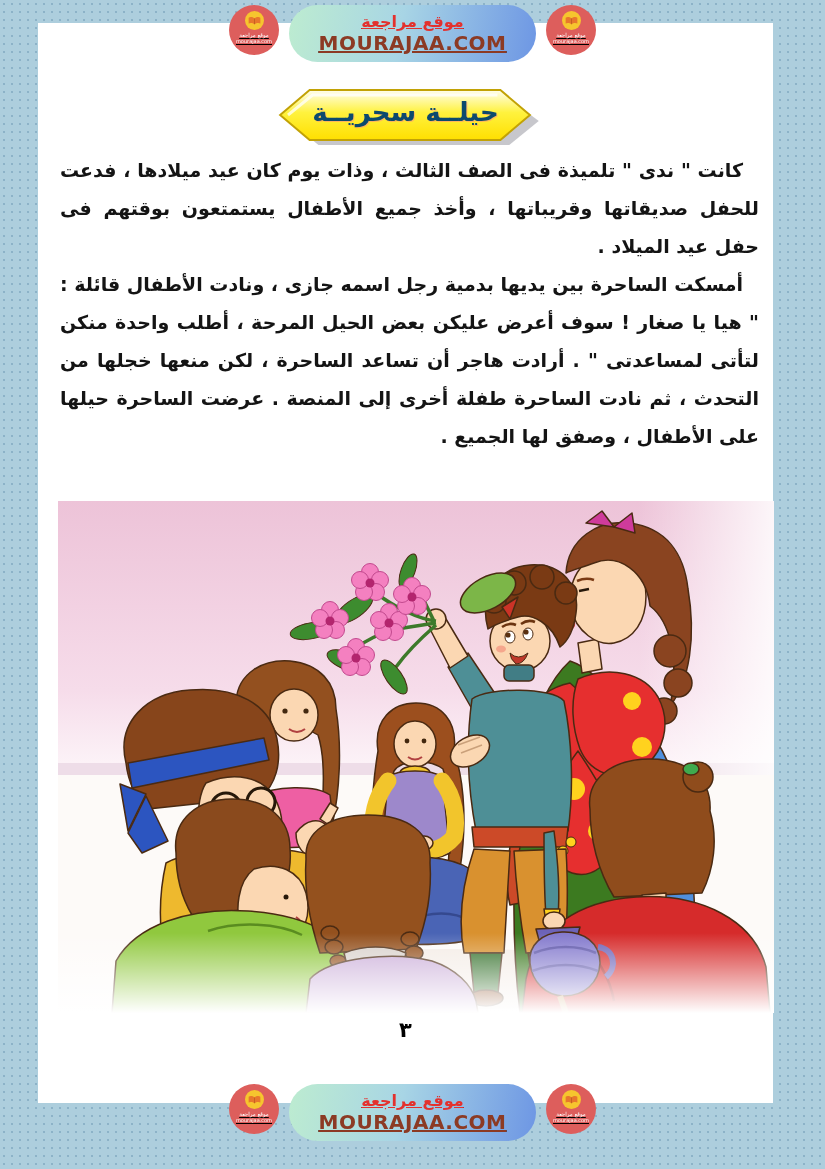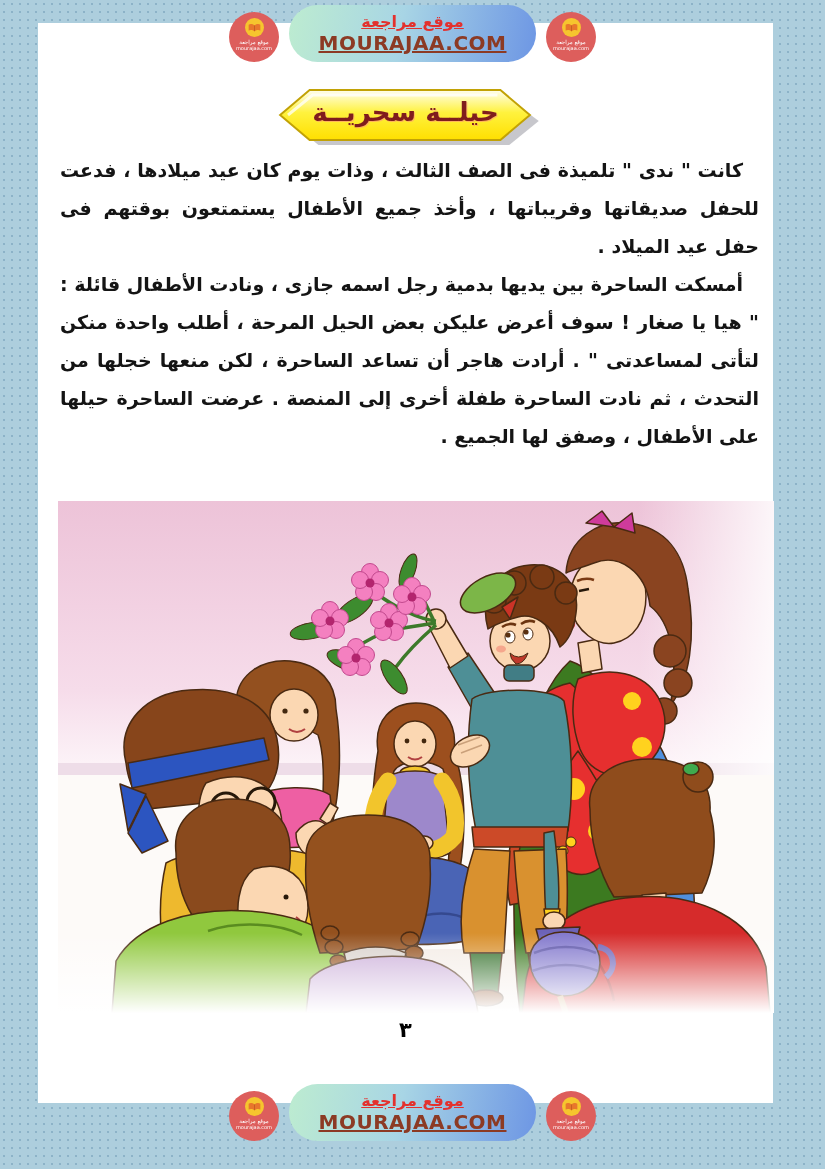--- a/index.html
+++ b/index.html
@@ -10,22 +10,23 @@
     background-size:8px 8px;
     font-family:"DejaVu Sans", sans-serif;
   }
   .page{
     position:absolute; left:38px; top:23px; width:735px; height:1080px;
     background:#ffffff;
   }
   
   .band{
     position:absolute; left:0; width:100%;
-    display:flex; justify-content:center; align-items:flex-end; gap:10px;
+    display:flex; justify-content:center; align-items:flex-start; gap:10px;
     z-index:5;
+    text-decoration:underline;
   }
   .band.header{ top:5px; }
   .band.footer{ top:1084px; }
   .pill{
     width:247px; height:57px; border-radius:29px;
     background:linear-gradient(100deg,#bdecd0 0%,#a8d5e5 45%,#6d96e4 100%);
     display:flex; flex-direction:column; justify-content:center; align-items:center;
     line-height:1.2;
   }
   .pill-ar{ color:#e3312e; font-weight:bold; font-size:16px; text-decoration:underline; direction:rtl; }
@@ -43,21 +44,21 @@
   .badge-t1{ font-size:5.5px; margin-top:2px; direction:rtl; }
   .badge-t2{ font-size:5px; }
   
   .ribbon{
     position:absolute; top:64px; left:50%; transform:translateX(-50%);
     width:295px; height:58px;
   }
   .ribbon svg{ position:absolute; inset:0; width:100%; height:100%; }
   .ribbon-text{
     position:absolute; inset:0; display:flex; align-items:center; justify-content:center;
-    direction:rtl; color:#7f1d1d; font-weight:bold; font-size:26px;
+    direction:rtl; color:#0c4a6e; font-weight:bold; font-size:26px;
     padding-bottom:8px; text-shadow:1px 1px 0 rgba(255,150,120,.6);
   }
   
   .story{
     position:absolute; top:128px; right:14px; left:22px;
     direction:rtl; text-align:justify;
     font-size:19px; line-height:38px; font-weight:bold; color:#141414;
   }
   .story p{ margin:0; text-indent:16px; }
   

